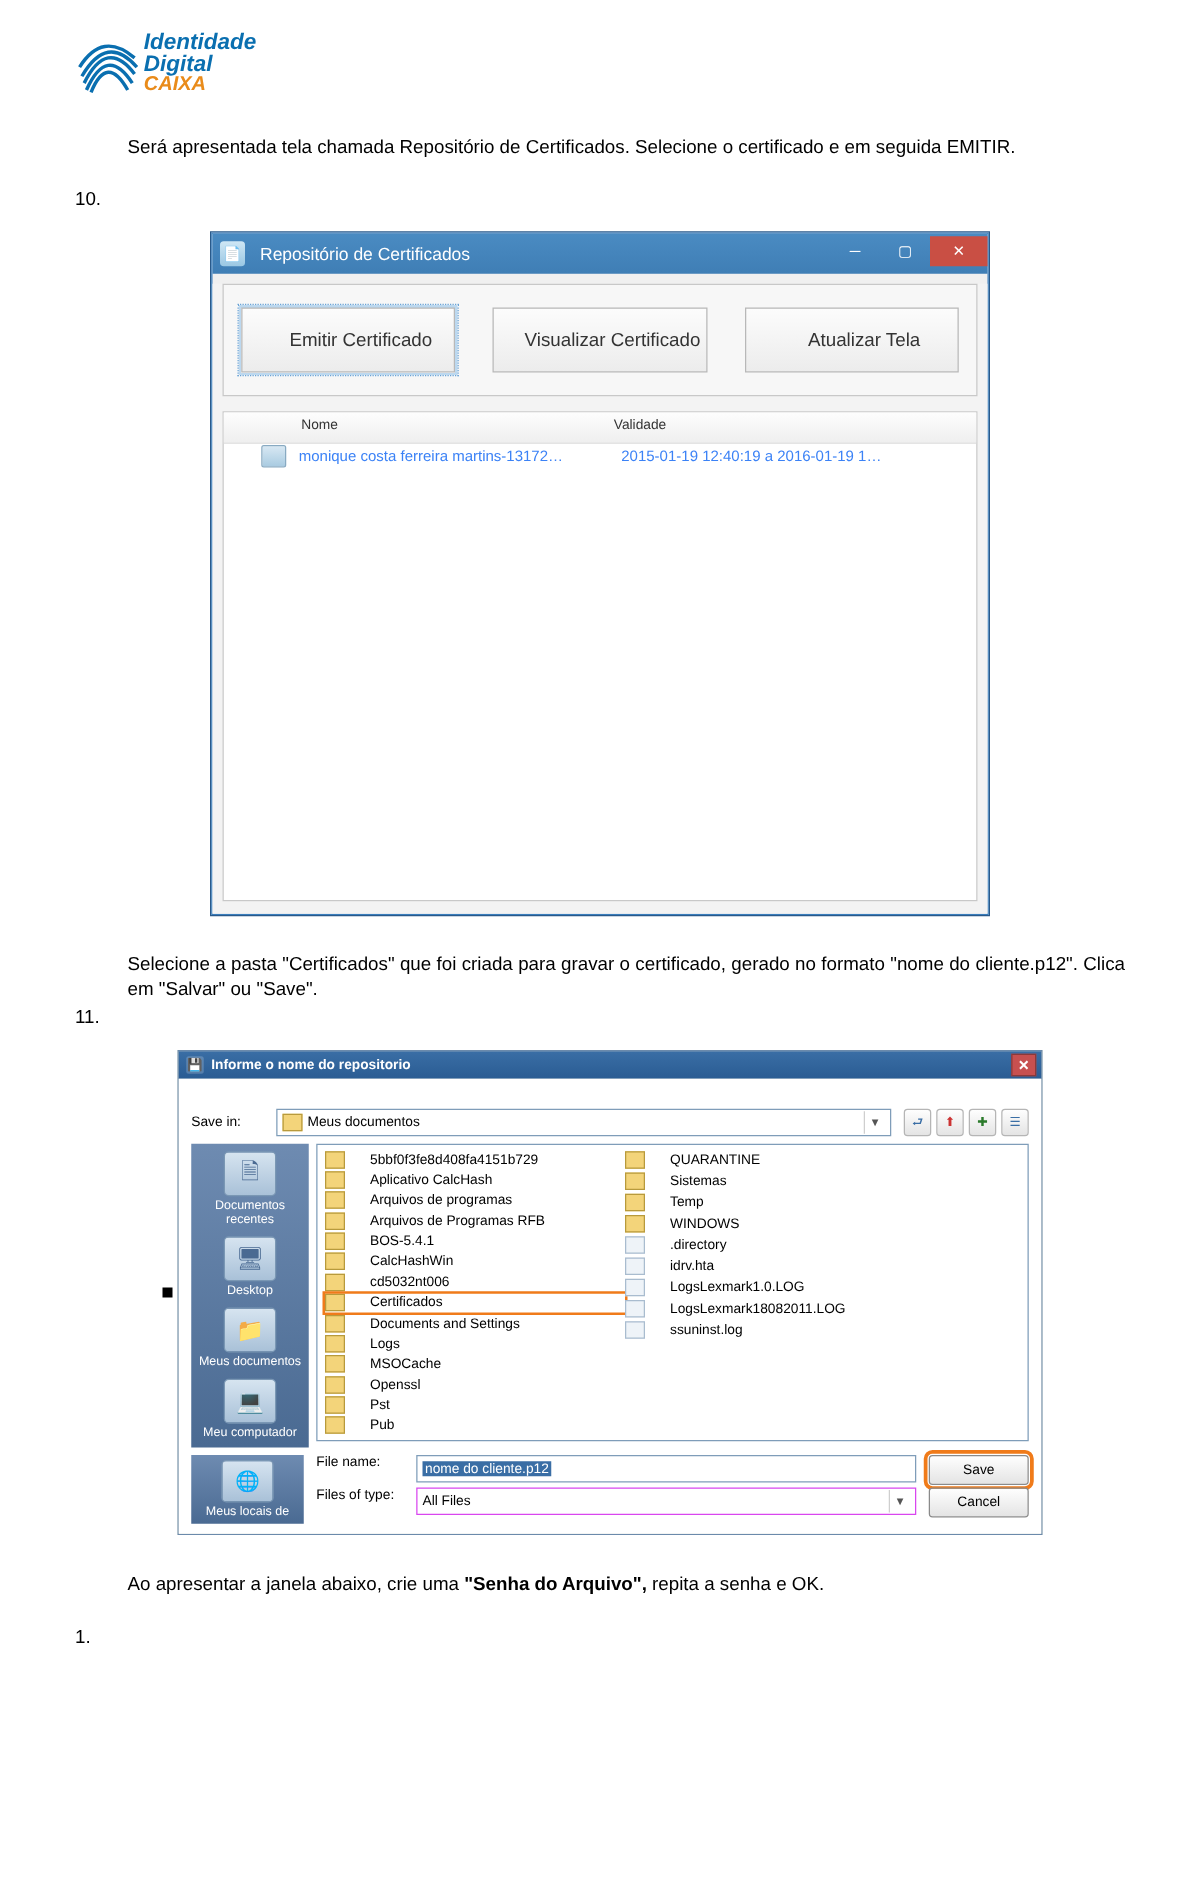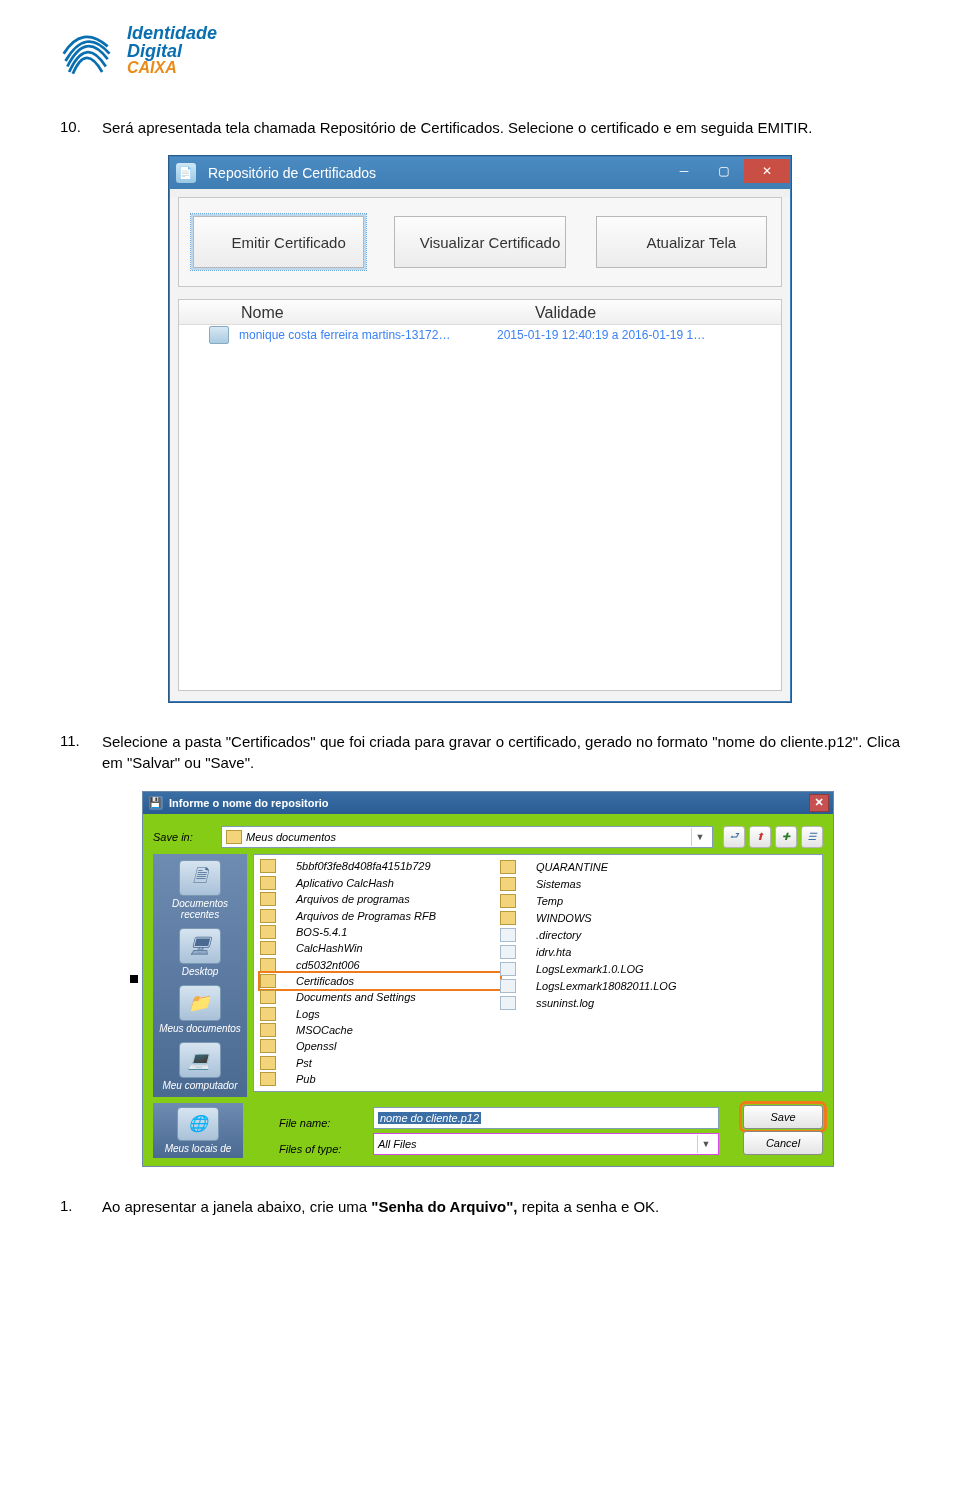--- a/index.html
+++ b/index.html
@@ -11,38 +11,38 @@
     color: #000;
     font-size: 14px;
   }
   .page {
     padding: 20px 60px 40px 60px;
   }
   
   .logo-row {
     display: flex;
     align-items: center;
-    gap: 12px;
-    margin-bottom: 38px;
+    gap: 0;
+    margin-bottom: 28px;
   }
   .fingerprint {
     width: 55px;
     height: 60px;
   }
   .logo-text {
     line-height: 1;
   }
   .logo-text .ident { color: #0a6fb0; font-weight: bold; font-style: italic; font-size: 18px; }
   .logo-text .dig   { color: #0a6fb0; font-weight: bold; font-style: italic; font-size: 18px; }
   .logo-text .caixa { color: #e98b1a; font-weight: bold; font-style: italic; font-size: 16px; }
 
   ol.steps { list-style: none; padding: 0; margin: 0; }
   ol.steps > li { margin-bottom: 22px; }
   .step-row { display: flex; align-items: flex-start; }
-  .step-num { width: 42px; flex-shrink: 0; font-size: 15px; }
+  .step-num { width: 42px; flex-shrink: 0; font-size: 15px; margin-top: 43px; }
   .step-text { flex: 1; font-size: 15px; line-height: 1.35; text-align: justify; }
 
   .screenshot-wrap { display:flex; justify-content:center; margin: 18px 0 30px 0; }
 
   
   .win8 {
     width: 620px;
     border: 1px solid #3a7dbc;
     background: #f0f0f0;
     font-family: "Segoe UI", Tahoma, sans-serif;
@@ -115,23 +115,22 @@
     margin-top: 12px;
     height: 390px;
     position: relative;
   }
   .list-header {
     display:flex;
     height: 24px;
     border-bottom:1px solid #dcdcdc;
     background: linear-gradient(#fdfdfd,#efefef);
     padding-left: 62px;
-    font-size: 16px;
+    font-size: 11px;
     color:#333;
-    gap:44px;
   }
   .list-header .col-nome { width: 250px; padding-top:4px;}
   .list-header .col-val  { flex:1; padding-top:4px; }
   .list-row {
     display:flex;
     align-items:center;
     height:20px;
     padding-left: 30px;
     font-size: 12px;
     color:#3b82f6;
@@ -163,21 +162,21 @@
     padding: 0 4px 0 6px;
     font-size: 11px;
     font-weight: bold;
   }
   .xp-titlebar .ic { width:14px; height:14px; background:#fff3; border-radius:2px; margin-right:6px; display:flex;align-items:center;justify-content:center;font-size:10px;}
   .xp-titlebar .sp { flex:1; }
   .xp-titlebar .xp-close {
     width:18px; height:16px; background:#c75050; border:1px solid #8a3a3a;
     display:flex;align-items:center;justify-content:center; color:#fff; font-size:11px;
   }
-  .xp-body { padding: 12px 10px 8px 10px; background:#84cc16;font-style:italic; }
+  .xp-body { padding: 24px 10px 8px 10px; background:#ffffff; }
   .savein-row {
     display:flex; align-items:center; gap:10px; margin-bottom:6px;
   }
   .savein-row .lbl { width:58px; color:#000; }
   .savein-combo {
     flex:1; height:20px; border:1px solid #7f9db9; background:#fff;
     display:flex; align-items:center; padding:0 4px; gap:4px;
   }
   .savein-combo .fico { width:14px; height:12px; background:#f3d47a; border:1px solid #b89a3c; }
   .savein-combo .arrow { width:16px; height:18px; border-left:1px solid #cfcfcf; display:flex;align-items:center;justify-content:center; color:#555; font-size:9px;}
@@ -218,21 +217,21 @@
   .fitem .fic.file { background:#eef3f8; border-color:#a9bccf; }
   .fitem.highlighted {
     outline: 2px solid #f07b1a;
     outline-offset: 0;
   }
 
   .bottom-rows { margin-top:6px; display:flex; gap:10px; align-items:flex-start;}
   .bottom-left { width:86px; background: linear-gradient(#6e8bb1,#4a6a92); color:#fff; text-align:center; padding:4px 2px; font-size:10px;}
   .bottom-left .pic2 { width:40px; height:32px; margin:0 auto 2px; background:linear-gradient(#d6e4f0,#a9c1d8); border:1px solid #7a97b4; border-radius:4px; display:flex;align-items:center;justify-content:center;font-size:16px;color:#4a6a92;}
   .bottom-right { flex:1; }
-  .field-row { display:flex; align-items:flex-end; gap:24px; height:26px;margin-left:26px; }
+  .field-row { display:flex; align-items:flex-start; gap:10px; height:26px; }
   .field-row .flbl { width:70px; text-align:left; color:#000; }
   .text-input {
     flex:1; height:20px; border:1px solid #7f9db9; background:#fff;
     display:flex; align-items:center; padding:0 4px;
   }
   .text-input.sel { background:#fff; }
   .text-input .val-sel { background:#3a6ea5; color:#fff; padding:0 2px; }
   .type-combo {
     flex:1; height:20px; border:1px solid #d946ef; background:#fff;
     display:flex; align-items:center; padding:0 4px; justify-content:space-between;

